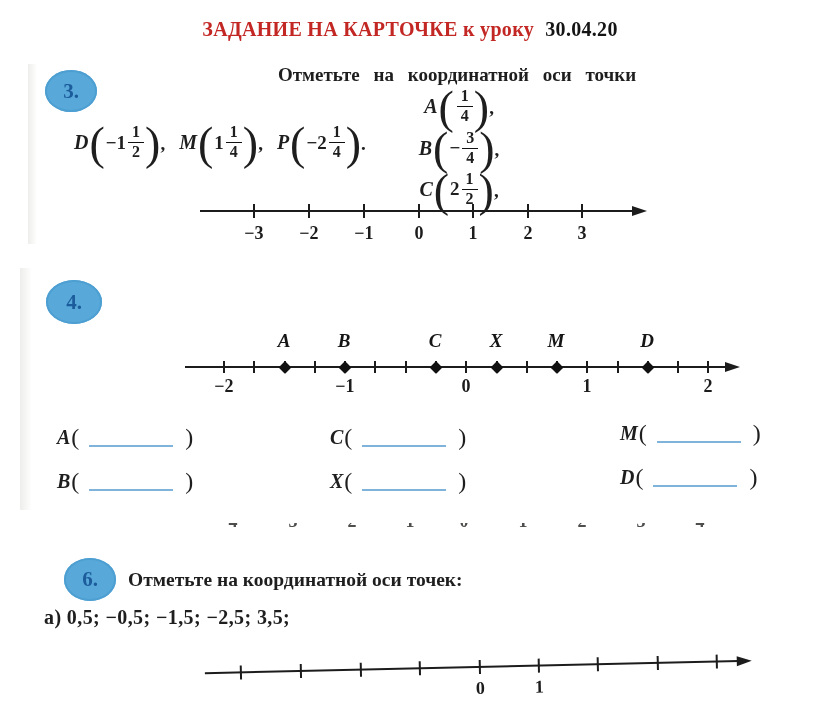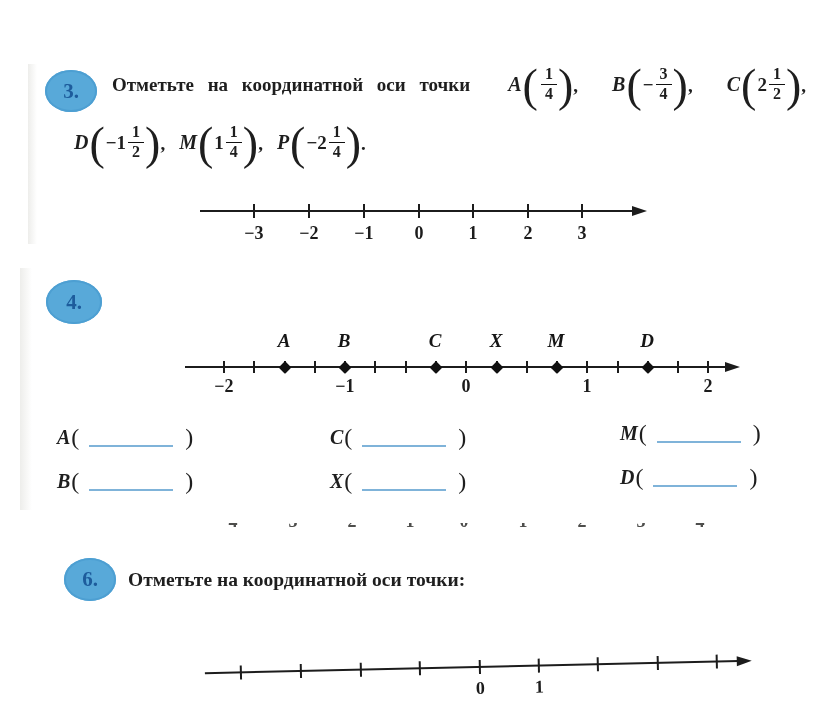--- a/index.html
+++ b/index.html
@@ -56,29 +56,33 @@
 
   .heading{position:absolute;font-size:19.5px;font-weight:700;}
   .itemline{position:absolute;font-size:20px;font-weight:700;letter-spacing:.4px;}
   .tilt{transform:rotate(-1.3deg);}
 </style>
 </head>
 <body>
 
 <div class="page">
 
+  <div class="title">
+    <span class="title-red">ЗАДАНИЕ НА КАРТОЧКЕ к уроку</span>
+    <span class="title-date">30.04.20</span>
+  </div>
 
   <div class="edge-strip" style="left:28px;top:64px;width:9px;height:180px;"></div>
   <div class="edge-strip" style="left:20px;top:268px;width:12px;height:242px;"></div>
 
   <div class="badge" style="left:45px;top:70px;width:52px;height:42px;">
     <span>3.</span>
   </div>
 
-  <div class="t3line" style="left:112px;top:64px;width:694px;justify-content:space-between;">
+  <div class="t3line" style="left:112px;top:64px;width:694px;justify-content:space-between;flex-direction:column;">
     <span class="sent">Отметьте на координатной оси точки</span>
     <span class="pt">
       <i>A</i>
         <span class="par">(</span>
         <span class="lead"></span>
         <span class="frac">
           <span class="num">1</span>
           <span class="den">4</span>
         </span>
         <span class="par">)</span>
@@ -255,21 +259,22 @@
     <span class="cutlabel" style="left:264px;">0</span>
     <span class="cutlabel" style="left:323px;">1</span>
     <span class="cutlabel" style="left:382px;">2</span>
     <span class="cutlabel" style="left:441px;">3</span>
     <span class="cutlabel" style="left:500px;">4</span>
   </div>
 
   <div class="badge" style="left:64px;top:558px;width:52px;height:43px;">
     <span>6.</span>
   </div>
-  <div class="heading" style="left:128px;top:569px;">Отметьте на координатной оси точки:</div>
+  <div class="heading" style="left:128px;top:569px;">Отметьте на координатной оси точек:</div>
+  <div class="itemline" style="left:44px;top:606px;">а) 0,5; −0,5; −1,5; −2,5; 3,5;</div>
 
   <div class="axis tilt" style="left:205px;top:648px;width:548px;height:52px;">
     <div class="line" style="left:0;top:18px;width:534px;"></div>
     <div class="arrowhead" style="left:532px;top:14px;"></div>
     <div class="tick" style="left:35px;top:12px;height:14px;"></div>
     <div class="tick" style="left:95px;top:12px;height:14px;"></div>
     <div class="tick" style="left:155px;top:12px;height:14px;"></div>
     <div class="tick" style="left:214px;top:12px;height:14px;"></div>
     <div class="tick" style="left:274px;top:12px;height:14px;"></div>
     <div class="tick" style="left:333px;top:12px;height:14px;"></div>

